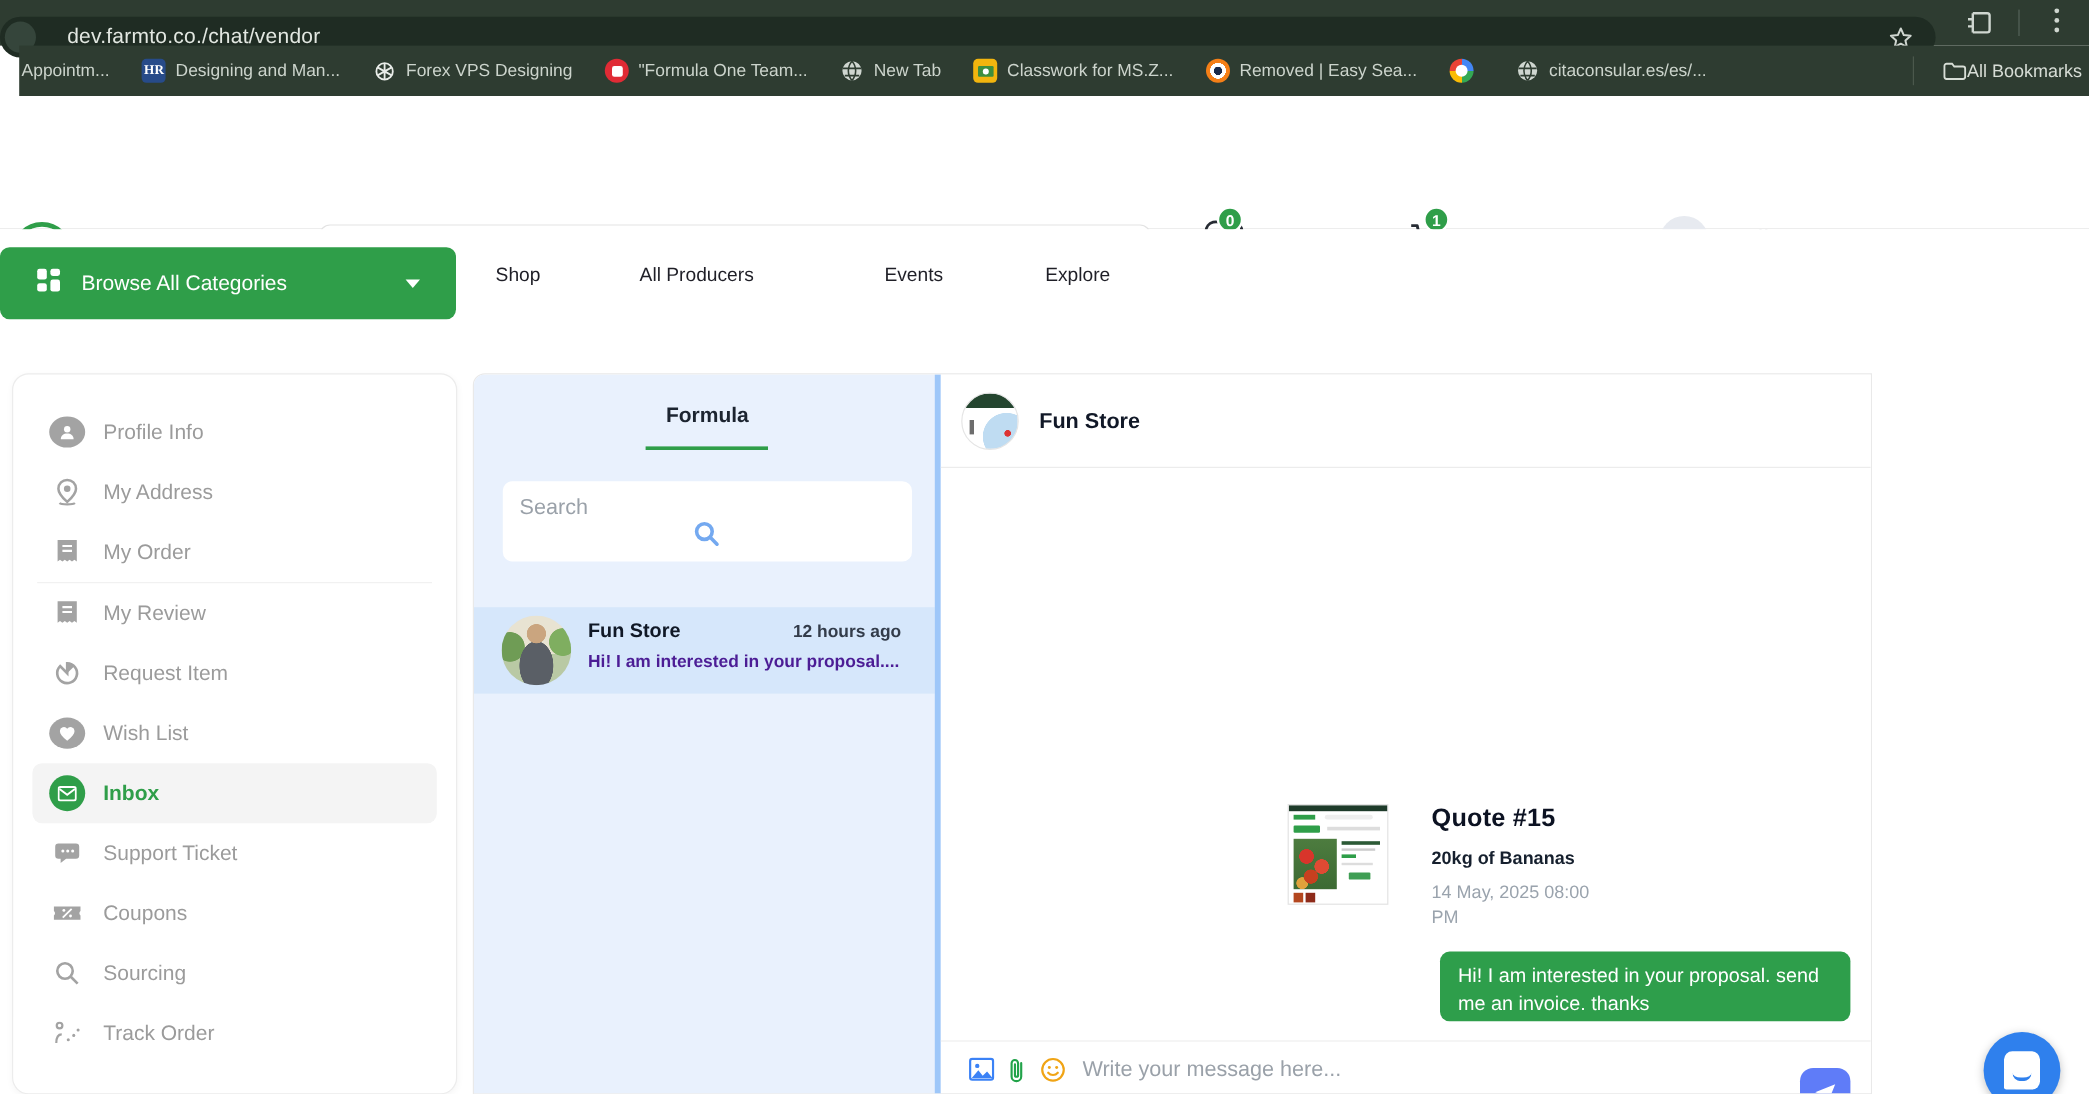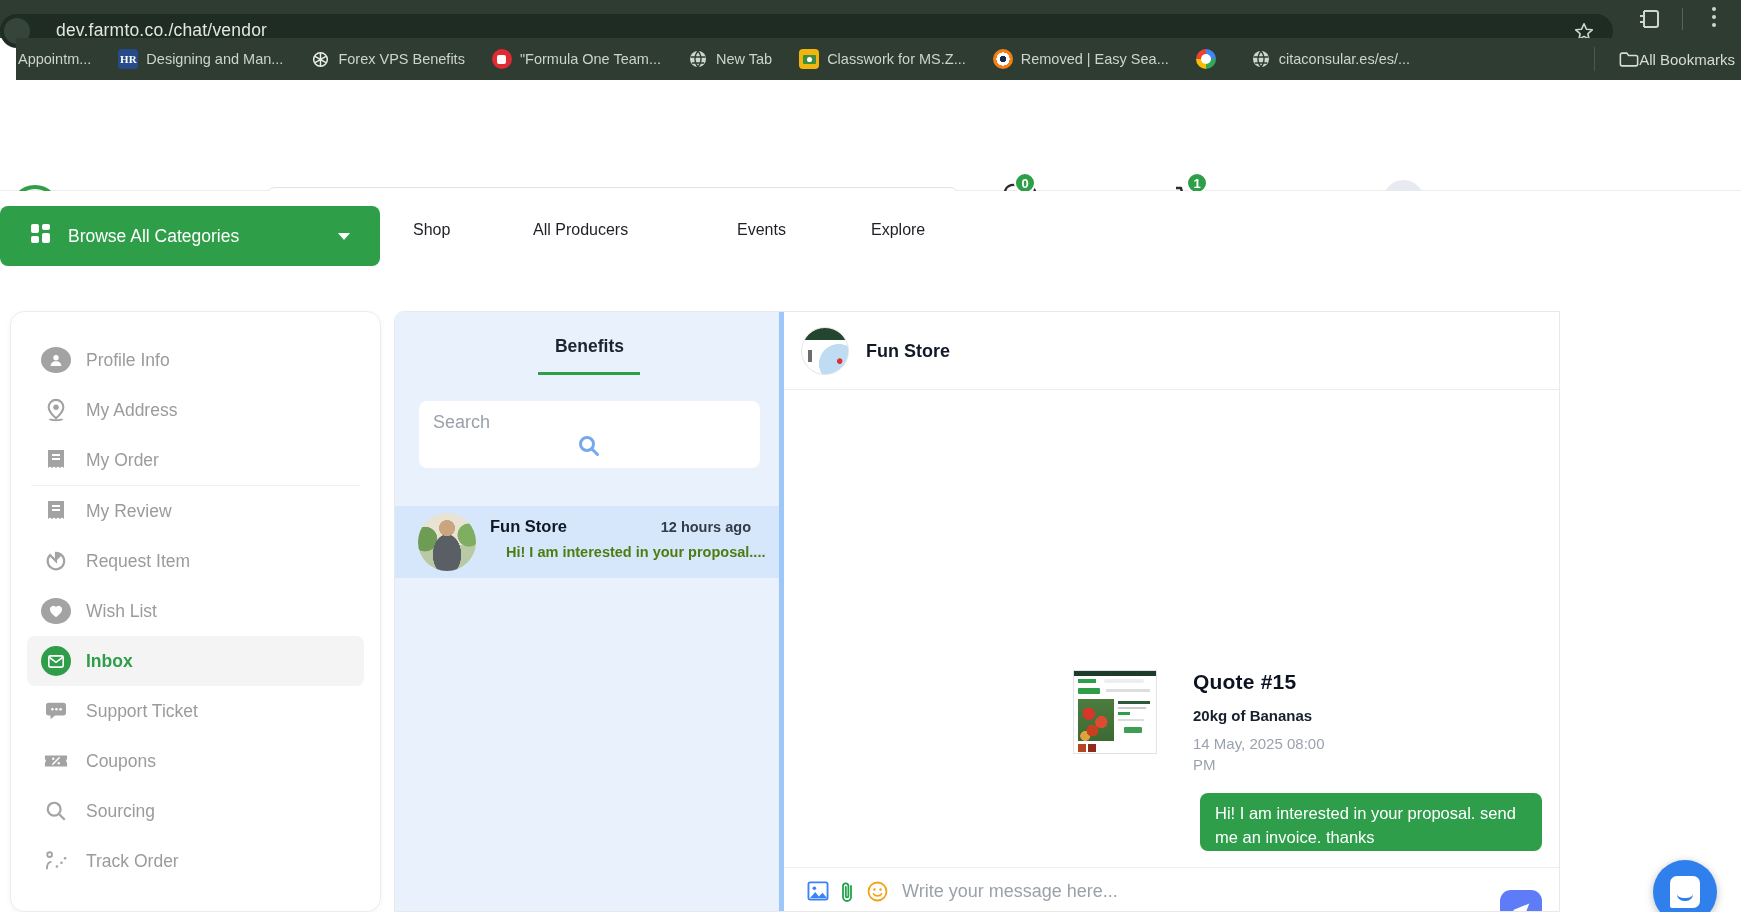--- a/index.html
+++ b/index.html
@@ -82,21 +82,21 @@
   .chat-item { position:absolute; left:0; top:194px; width:384px; height:72px; background:#d6e7fb; cursor:pointer; }
   .chat-item .ava { position:absolute; left:23px; top:7px; width:58px; height:58px; border-radius:50%;
       background:
         radial-gradient(circle at 50% 26%, #caa57f 0 15%, rgba(0,0,0,0) 16%),
         radial-gradient(ellipse at 50% 72%, #5a5f66 0 34%, rgba(0,0,0,0) 35%),
         radial-gradient(circle at 12% 45%, #6f9c55 0 20%, rgba(0,0,0,0) 21%),
         radial-gradient(circle at 88% 38%, #7fae60 0 18%, rgba(0,0,0,0) 19%),
         linear-gradient(#e8e3d2 0 55%, #b9c9a4 55% 100%); }
   .chat-item .nm { position:absolute; left:95px; top:11px; font-size:16.5px; font-weight:bold; color:#101826; }
   .chat-item .tm { position:absolute; right:28px; top:13px; font-size:14.5px; font-weight:600; color:#333c4a; }
-  .chat-item .pv { position:absolute; left:95px; top:38px; font-size:14.5px; font-weight:600; color:#4d7c0f;margin-left:16px; }
+  .chat-item .pv { position:absolute; left:95px; top:38px; font-size:14.5px; font-weight:600; color:#4c1d95; }
 
   .right-panel { position:relative; flex:1; background:#fff; }
   .conv-head { position:absolute; left:0; top:0; width:100%; height:78px; border-bottom:1px solid #ececec; }
   .conv-ava { position:absolute; left:17px; top:15px; width:48px; height:48px; border-radius:50%; border:1px solid #e5e5e5;
       background:
         radial-gradient(circle at 82% 72%, #d33 0 5%, rgba(0,0,0,0) 6%),
         radial-gradient(circle at 80% 78%, #bfdcf2 0 38%, rgba(0,0,0,0) 39%),
         linear-gradient(90deg, #6d6d6d 0 20%, rgba(0,0,0,0) 20%) no-repeat 6px 22px / 18px 12px,
         linear-gradient(180deg, #24452f 0 26%, #ffffff 26%); }
   .conv-name { position:absolute; left:82px; top:29px; font-size:18px; font-weight:bold; color:#111827; }
@@ -181,21 +181,21 @@
     </div>
     <div class="bm">
       <span class="bm-ic">
         <svg width="19" height="19" viewBox="0 0 20 20">
             <g stroke="#e8ece8" stroke-width="1.6" fill="none">
               <circle cx="10" cy="10" r="7.2"></circle>
               <path d="M10 2.8v14.4M3.8 6.5l12.4 7M3.8 13.5l12.4-7"></path>
             </g>
           </svg>
       </span>
-      <span>Forex VPS Benefits</span>
+      <span>Forex VPS Designing</span>
     </div>
     <div class="bm">
       <span class="bm-ic ic-red">
           <i></i>
         </span>
       <span>"Formula One Team...</span>
     </div>
     <div class="bm">
       <span class="bm-ic">
         <svg width="20" height="20" viewBox="0 0 20 20">
@@ -429,21 +429,21 @@
             <circle cx="23" cy="8" r="1.4" fill="#a3a3a3"></circle>
           </svg>
       </span>
       <span>Track Order</span>
     </div>
   </div>
 
   <div class="chat-card">
 
     <div class="mid-panel">
-      <div class="tab-producer">Benefits</div>
+      <div class="tab-producer">Formula</div>
       <div class="tab-underline"></div>
       <div class="mid-search">
         <input type="text" placeholder="Search" style="">
         <span class="mag">
           <svg width="24" height="24" viewBox="0 0 24 24">
               <circle cx="10" cy="10" r="6.5" fill="none" stroke="#74a9f0" stroke-width="3"></circle>
               <path d="M15 15l5.5 5.5" stroke="#74a9f0" stroke-width="3" stroke-linecap="round"></path>
             </svg>
         </span>
       </div>

